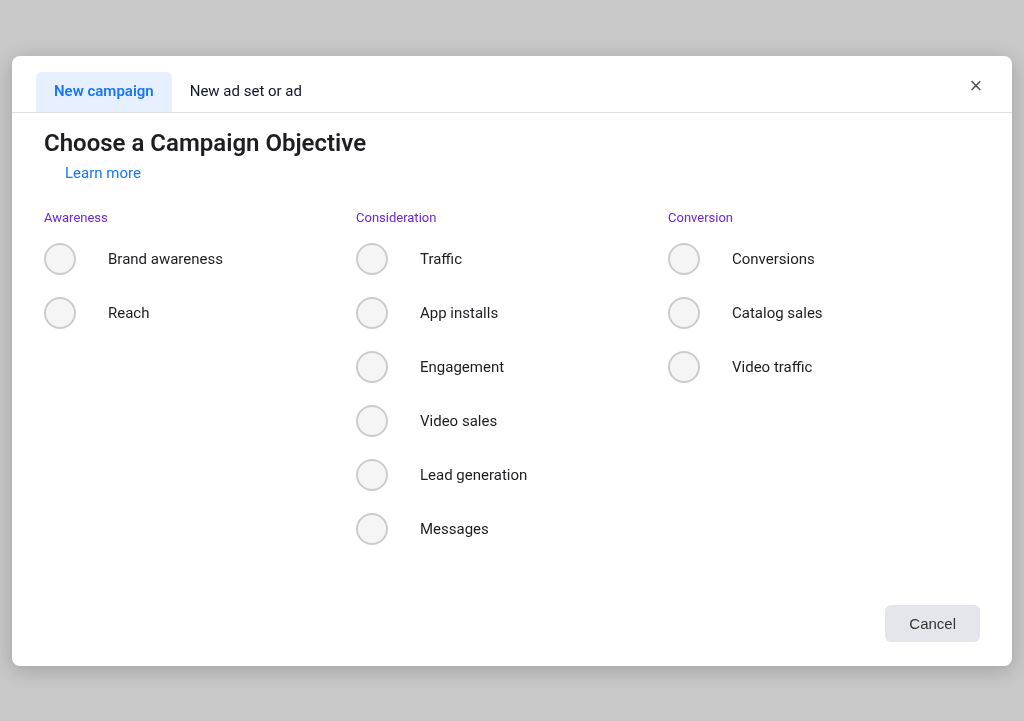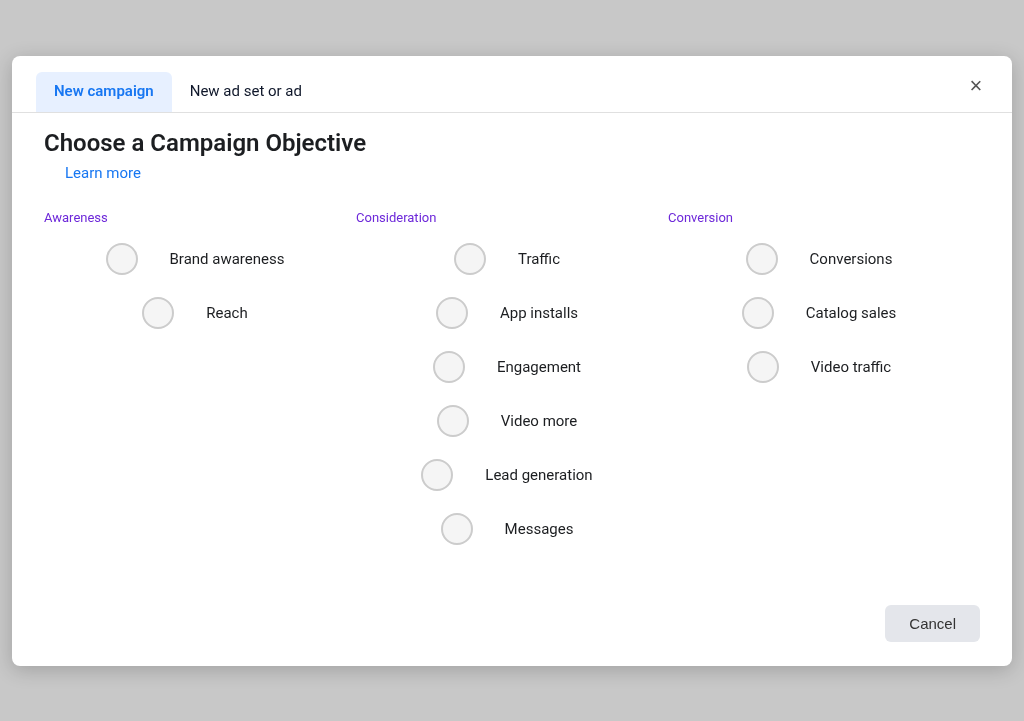--- a/index.html
+++ b/index.html
@@ -97,21 +97,20 @@
       color: #6d28d9;
       font-weight: 400;
       margin-bottom: 18px;
     }
     .radio-item {
       display: flex;
       align-items: center;
       gap: 32px;
       margin-bottom: 22px;
       cursor: pointer;
-      justify-content: center;
     }
     .radio-circle {
       width: 32px;
       height: 32px;
       border-radius: 50%;
       border: 2px solid #ccc;
       background: #f5f5f5;
       flex-shrink: 0;
       display: flex;
       align-items: center;
@@ -192,21 +191,21 @@
           <div class="radio-item">
             <div class="radio-circle"></div>
             <span class="radio-label">App installs</span>
           </div>
           <div class="radio-item">
             <div class="radio-circle"></div>
             <span class="radio-label">Engagement</span>
           </div>
           <div class="radio-item">
             <div class="radio-circle"></div>
-            <span class="radio-label">Video more</span>
+            <span class="radio-label">Video sales</span>
           </div>
           <div class="radio-item">
             <div class="radio-circle"></div>
             <span class="radio-label">Lead generation</span>
           </div>
           <div class="radio-item">
             <div class="radio-circle"></div>
             <span class="radio-label">Messages</span>
           </div>
         </div>

